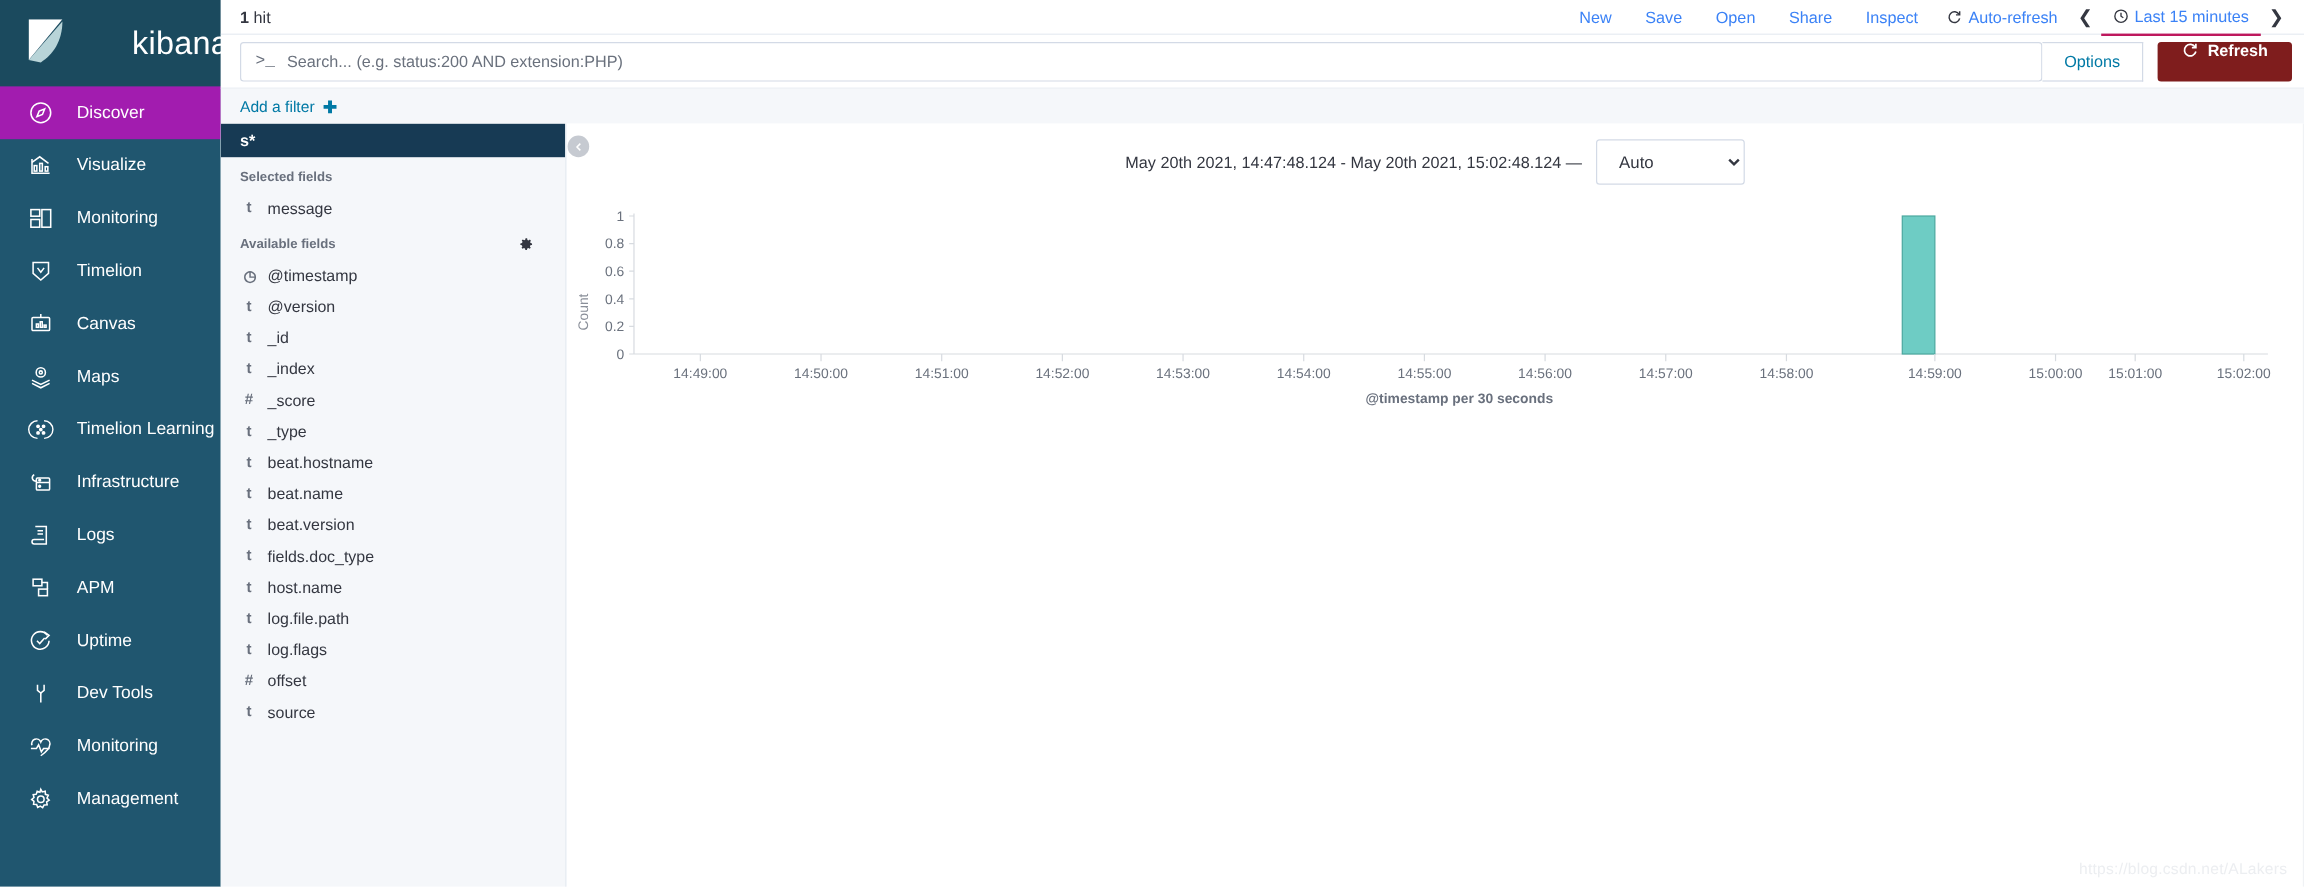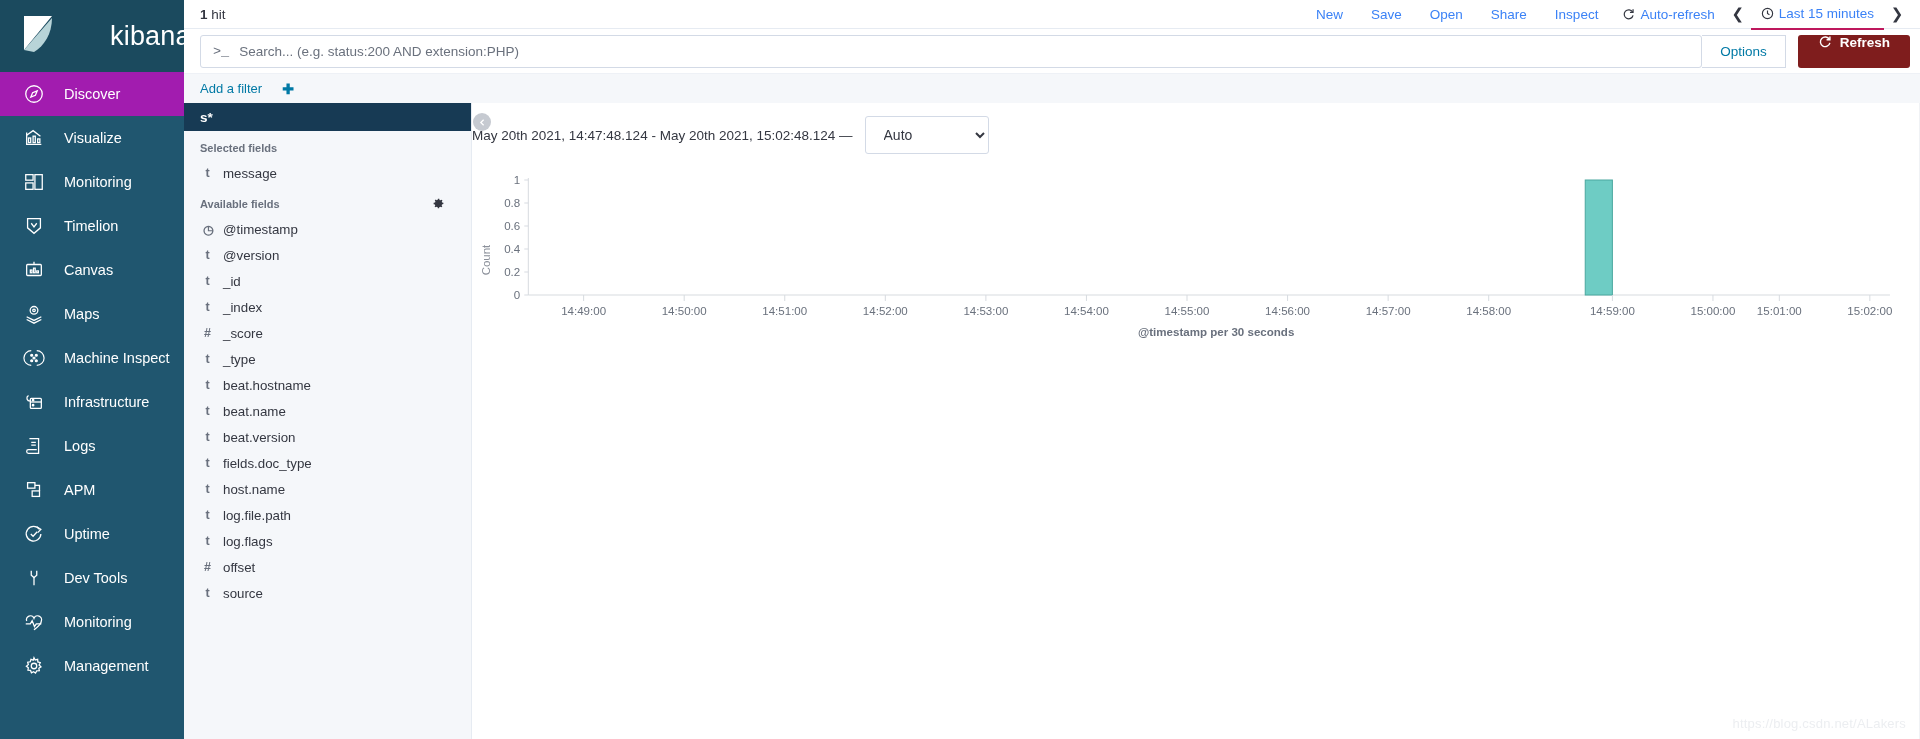--- a/index.html
+++ b/index.html
@@ -81,21 +81,21 @@
     padding: 0 20px; cursor: pointer; display: inline-flex; align-items: flex-start; gap: 8px;
     font-family: inherit;
   }
   .refreshbtn svg { width: 14px; height: 14px; }
 
   
   .filterbar {
     height: 30px; background: #f5f7fa; border-top: 1px solid #eef1f6;
     display: flex; align-items: center; padding-left: 16px;
   }
-  .addfilter { color: #0079a5; font-size: 13px; cursor: pointer; display: inline-flex; align-items: center; gap: 20px; }
+  .addfilter { color: #0079a5; font-size: 13px; cursor: pointer; display: inline-flex; align-items: center; gap: 7px; }
   .plus { font-weight: 700; font-size: 14px; }
 
   
   .bodyrow { flex: 1; display: flex; min-height: 0; position: relative; }
 
   
   .fields {
     width: 288px; flex: 0 0 288px; background: #f5f7fa;
     border-right: 1px solid #e6ebf2; overflow: hidden; position: relative;
   }
@@ -120,21 +120,21 @@
   .collapse {
     position: absolute; left: 289px; top: 10px; width: 18px; height: 18px;
     border-radius: 50%; background: #c6cad1; color: #fff;
     display: flex; align-items: center; justify-content: center;
     font-size: 11px; cursor: pointer; z-index: 5;
   }
 
   
   .main { flex: 1; min-width: 0; display: flex; flex-direction: column; background: #fff; padding: 0; }
   .chartheader {
-    display: flex; align-items: center; justify-content: flex-start;
+    display: flex; align-items: center; justify-content: center;
     gap: 12px; padding: 13px 0 6px 0;
   }
   .trange { font-size: 13.5px; color: #343741; }
   .intervalsel {
     height: 38px; border: 1px solid #d3dae6; border-radius: 3px;
     background: #fff; font-size: 14px; color: #343741;
     padding: 0 8px 0 14px; font-family: inherit; min-width: 124px; cursor: pointer;
   }
 
   
@@ -248,21 +248,21 @@
           <svg viewBox="0 0 24 24" fill="none" stroke="#fff" stroke-width="1.3">
               <path d="M9 4 A8 8 0 0 0 9 20"></path>
               <path d="M15 4 A8 8 0 0 1 15 20"></path>
               <circle cx="9.5" cy="9" r="1.1" fill="#fff"></circle>
               <circle cx="14.5" cy="9" r="1.1" fill="#fff"></circle>
               <circle cx="9.5" cy="15" r="1.1" fill="#fff"></circle>
               <circle cx="14.5" cy="15" r="1.1" fill="#fff"></circle>
               <circle cx="12" cy="12" r="1.1" fill="#fff"></circle>
             </svg>
         </span>
-        <span>Machine Inspect</span>
+        <span>Timelion Learning</span>
       </div>
       <div class="sb-item">
         <span class="sb-ico">
           <svg viewBox="0 0 24 24" fill="none" stroke="#fff" stroke-width="1.4">
               <rect x="8" y="8" width="12" height="11" rx="1"></rect>
               <path d="M8 12 H20"></path>
               <circle cx="11" cy="10" r=".8" fill="#fff"></circle>
               <circle cx="11" cy="15.5" r=".8" fill="#fff"></circle>
               <path d="M8 11 C4 11 3 7 6 5"></path>
             </svg>

